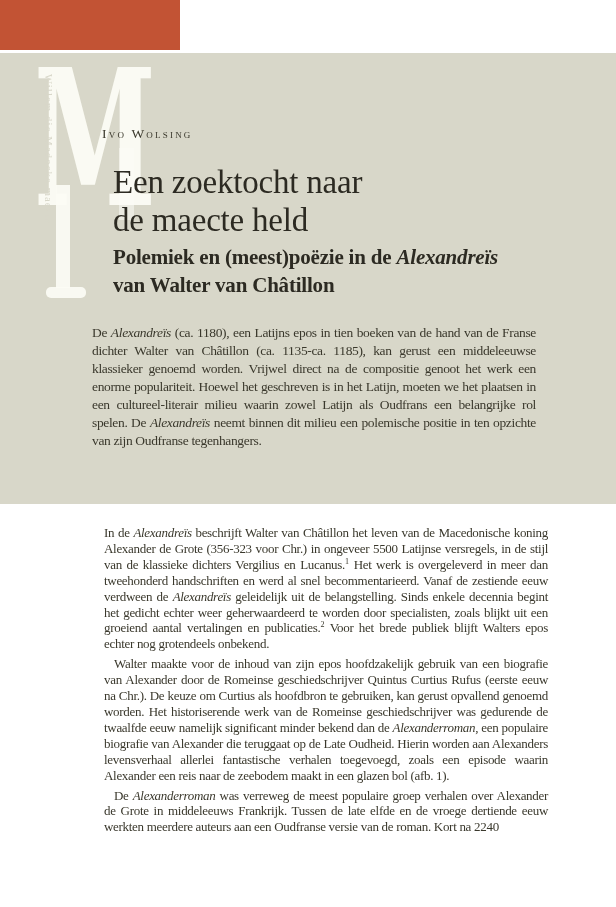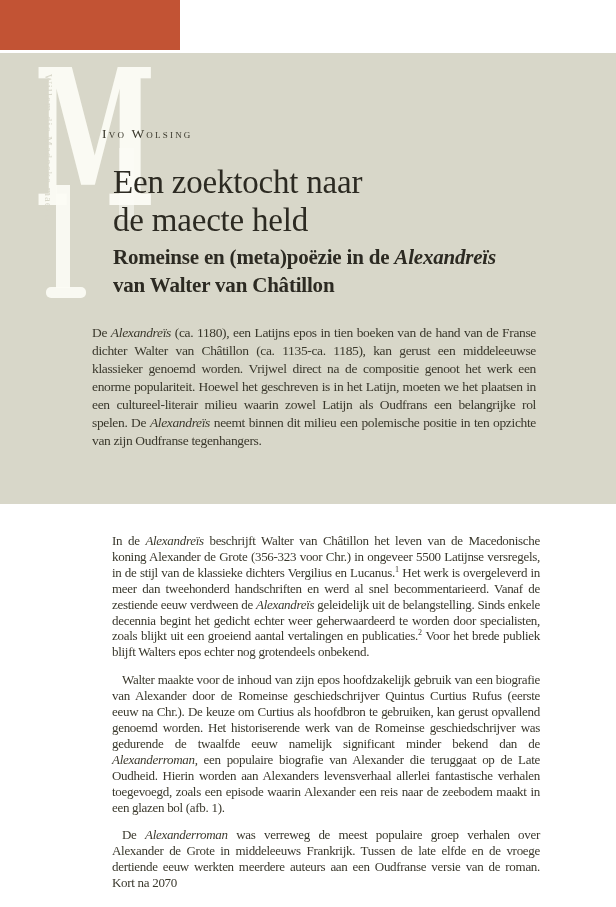--- a/index.html
+++ b/index.html
@@ -64,21 +64,21 @@
   .abstract {
     position:absolute; left:92px; top:324px; width:444px; z-index:2;
     font-size:13.5px; line-height:18px; letter-spacing:-.35px;
     text-align:justify; hyphens:auto; color:#3a382c;
   }
   .bodytext {
     position:absolute; left:100px; top:521px; width:452px; z-index:2;
     font-size:13px; line-height:15.9px; letter-spacing:-.3px;
     text-align:justify; hyphens:auto; color:#3a382c;
   }
-  .bodytext p { margin:12px; }
+  .bodytext p { margin:4px; }
   .bodytext p.indent { text-indent:10px; }
   i { }
   sup { font-size:.62em; line-height:0; vertical-align:super; letter-spacing:0; }
 </style>
 </head>
 <body>
 
 <div class="page">
 
   <div class="band"></div>
@@ -93,24 +93,24 @@
 
   <div class="red-block"></div>
 
   <div class="author">Ivo Wolsing</div>
 
   <h1 class="title" style="margin:0">
     <div>Een zoektocht naar</div>
     <div>de maecte held</div>
   </h1>
 
-  <h2 class="subtitle"><span>Romeinse en (meta)poëzie in de </span><i>Alexandreïs</i><span>
+  <h2 class="subtitle"><span>Polemiek en (meest)poëzie in de </span><i>Alexandreïs</i><span>
 van Walter van Châtillon</span></h2>
 
   <div class="abstract"><span>De </span><i>Alexandreïs</i><span> (ca. 1180), een Latijns epos in tien boeken van de hand van de Franse dichter Walter van Châtillon (ca. 1135-ca. 1185), kan gerust een middeleeuwse klassieker genoemd worden. Vrijwel direct na de compositie genoot het werk een enorme populariteit. Hoewel het geschreven is in het Latijn, moeten we het plaatsen in een cultureel-literair milieu waarin zowel Latijn als Oudfrans een belangrijke rol spelen. De </span><i>Alexandreïs</i><span> neemt binnen dit milieu een polemische positie in ten opzichte van zijn Oudfranse tegenhangers.</span></div>
 
   <div class="bodytext">
     <p><span>In de </span><i>Alexandreïs</i><span> beschrijft Walter van Châtillon het leven van de Macedonische koning Alexander de Grote (356-323 voor Chr.) in ongeveer 5500 Latijnse versregels, in de stijl van de klassieke dichters Vergilius en Lucanus.</span><sup>1</sup><span> Het werk is overgeleverd in meer dan tweehonderd handschriften en werd al snel becommentarieerd. Vanaf de zestiende eeuw verdween de </span><i>Alexandreïs</i><span> geleidelijk uit de belangstelling. Sinds enkele decennia begint het gedicht echter weer geherwaardeerd te worden door specialisten, zoals blijkt uit een groeiend aantal vertalingen en publicaties.</span><sup>2</sup><span> Voor het brede publiek blijft Walters epos echter nog grotendeels onbekend.</span></p>
     <p class="indent"><span>Walter maakte voor de inhoud van zijn epos hoofdzakelijk gebruik van een biografie van Alexander door de Romeinse geschiedschrijver Quintus Curtius Rufus (eerste eeuw na Chr.). De keuze om Curtius als hoofdbron te gebruiken, kan gerust opvallend genoemd worden. Het historiserende werk van de Romeinse geschiedschrijver was gedurende de twaalfde eeuw namelijk significant minder bekend dan de </span><i>Alexanderroman</i><span>, een populaire biografie van Alexander die teruggaat op de Late Oudheid. Hierin worden aan Alexanders levensverhaal allerlei fantastische verhalen toegevoegd, zoals een episode waarin Alexander een reis naar de zeebodem maakt in een glazen bol (afb. 1).</span></p>
-    <p class="indent"><span>De </span><i>Alexanderroman</i><span> was verreweg de meest populaire groep verhalen over Alexander de Grote in middeleeuws Frankrijk. Tussen de late elfde en de vroege dertiende eeuw werkten meerdere auteurs aan een Oudfranse versie van de roman. Kort na 2070</span></p>
+    <p class="indent"><span>De </span><i>Alexanderroman</i><span> was verreweg de meest populaire groep verhalen over Alexander de Grote in middeleeuws Frankrijk. Tussen de late elfde en de vroege dertiende eeuw werkten meerdere auteurs aan een Oudfranse versie van de roman. Kort na 2240</span></p>
   </div>
 
 </div>
 
 </body></html>

